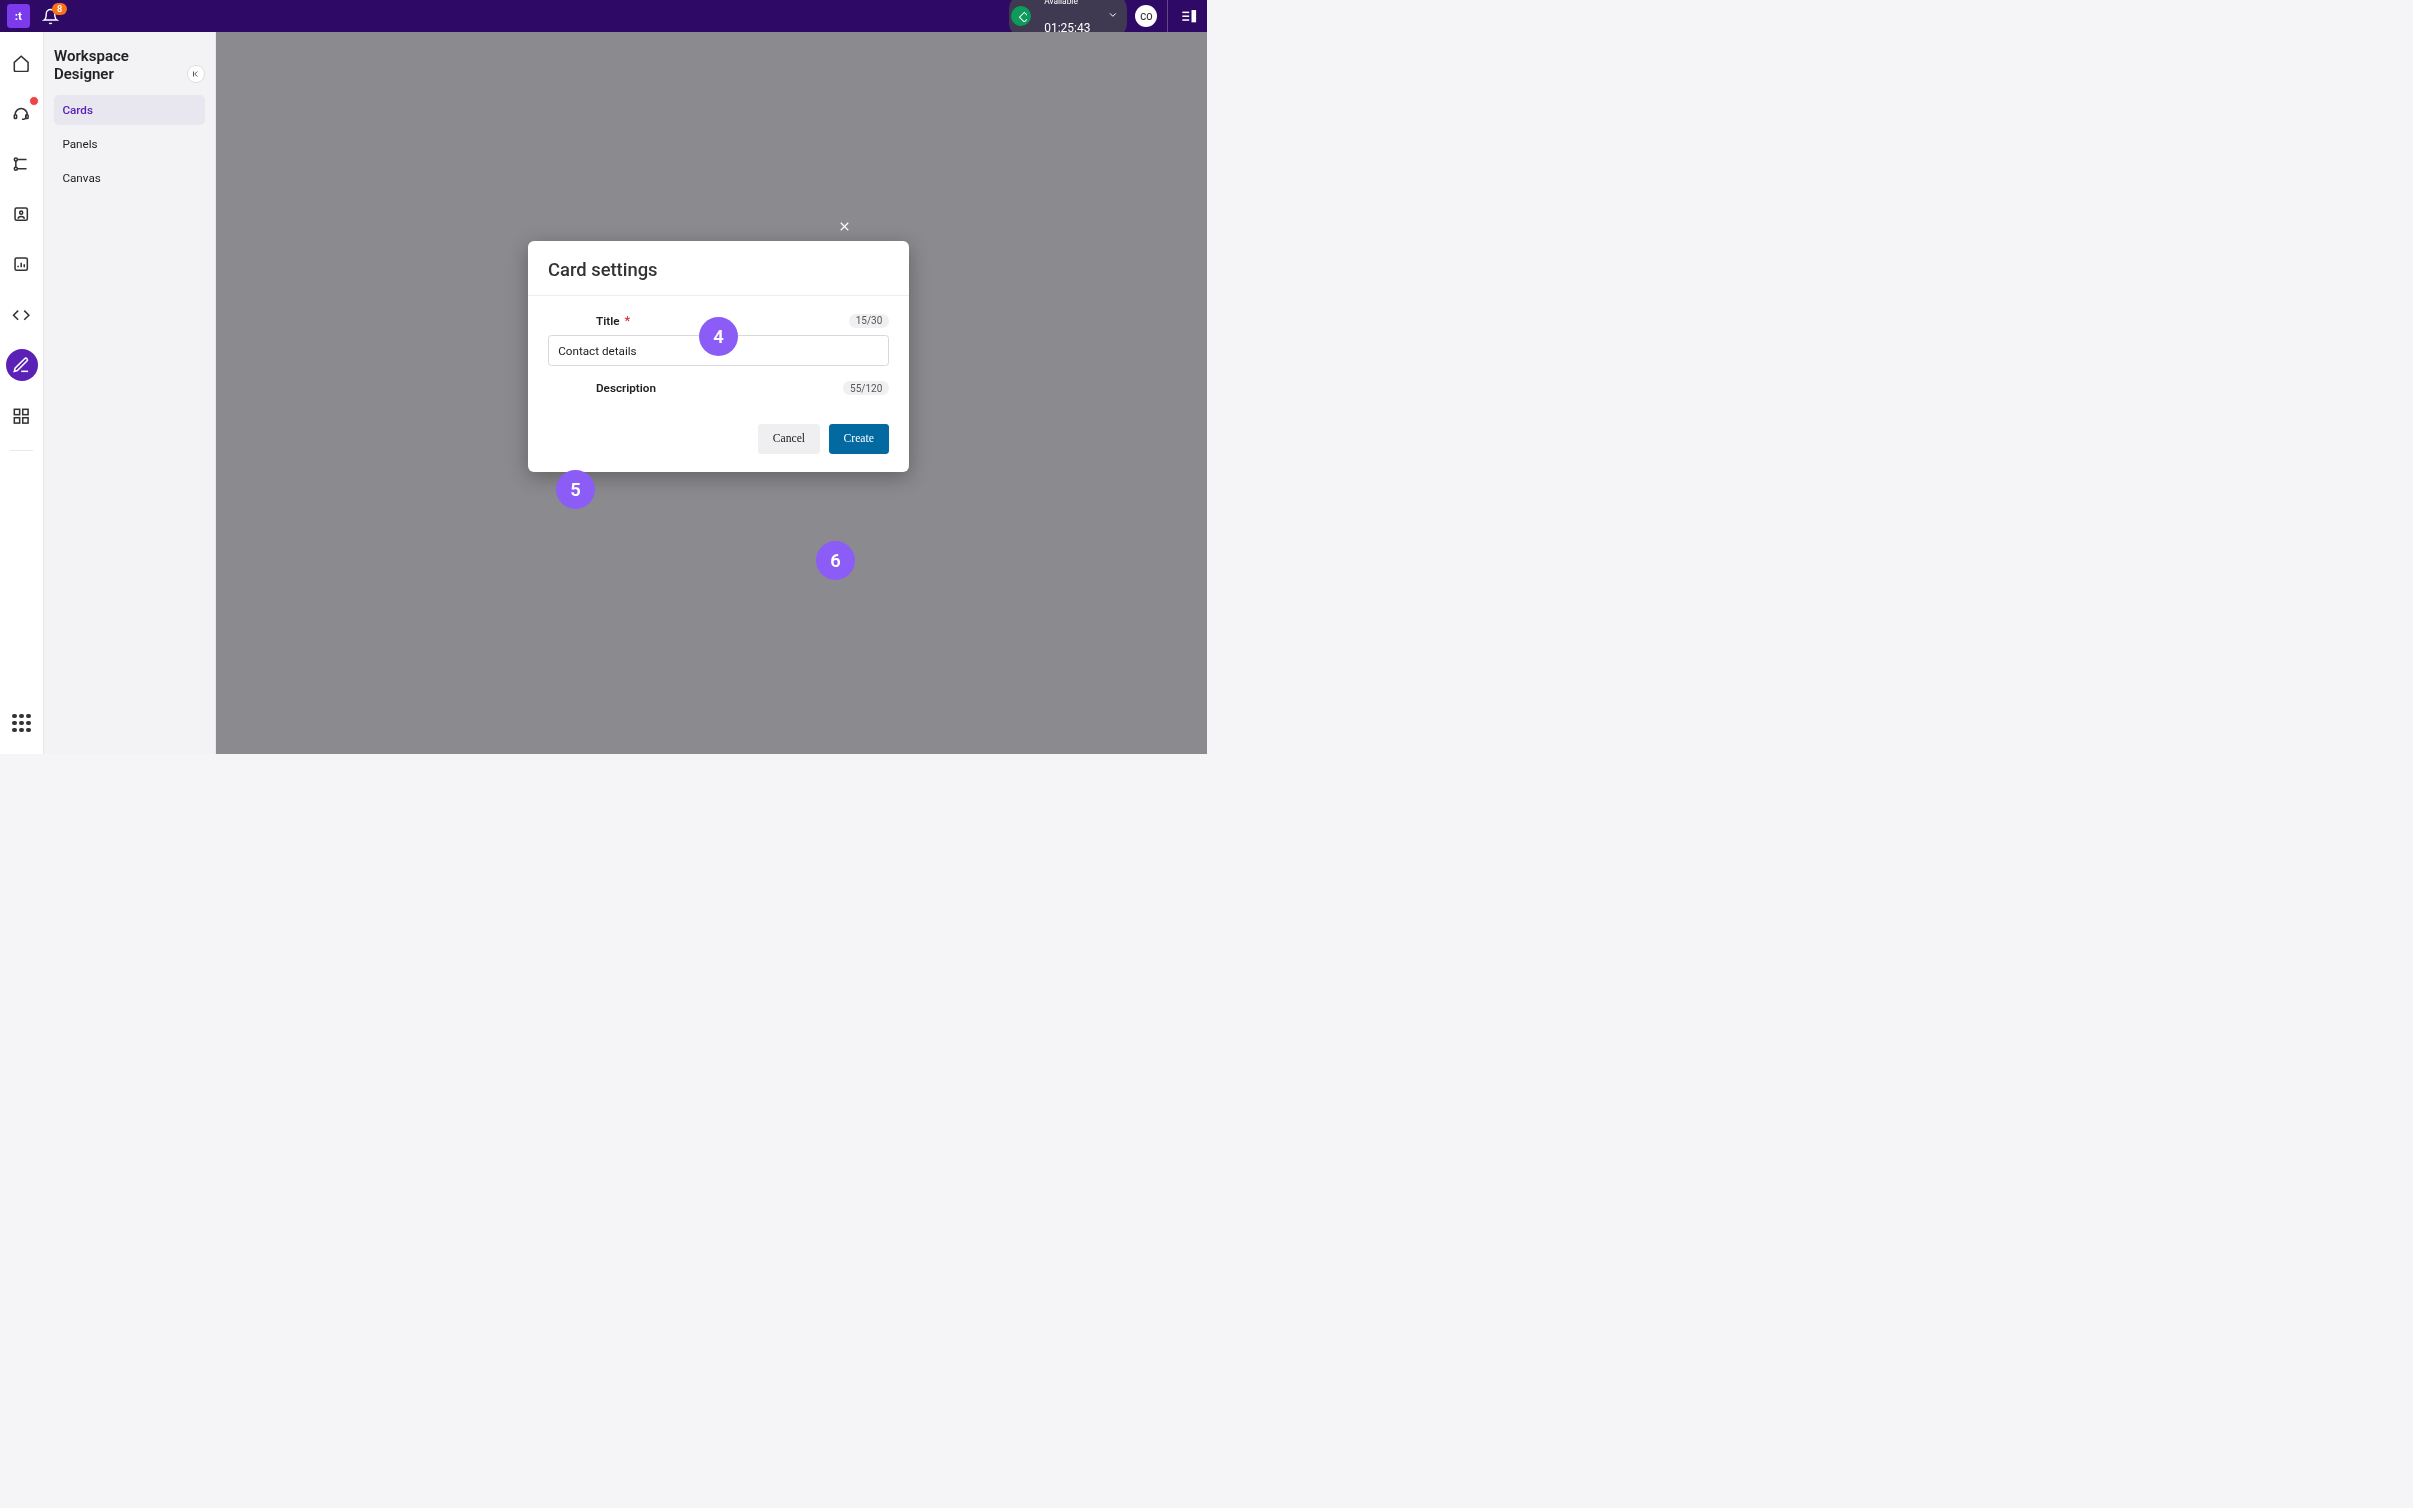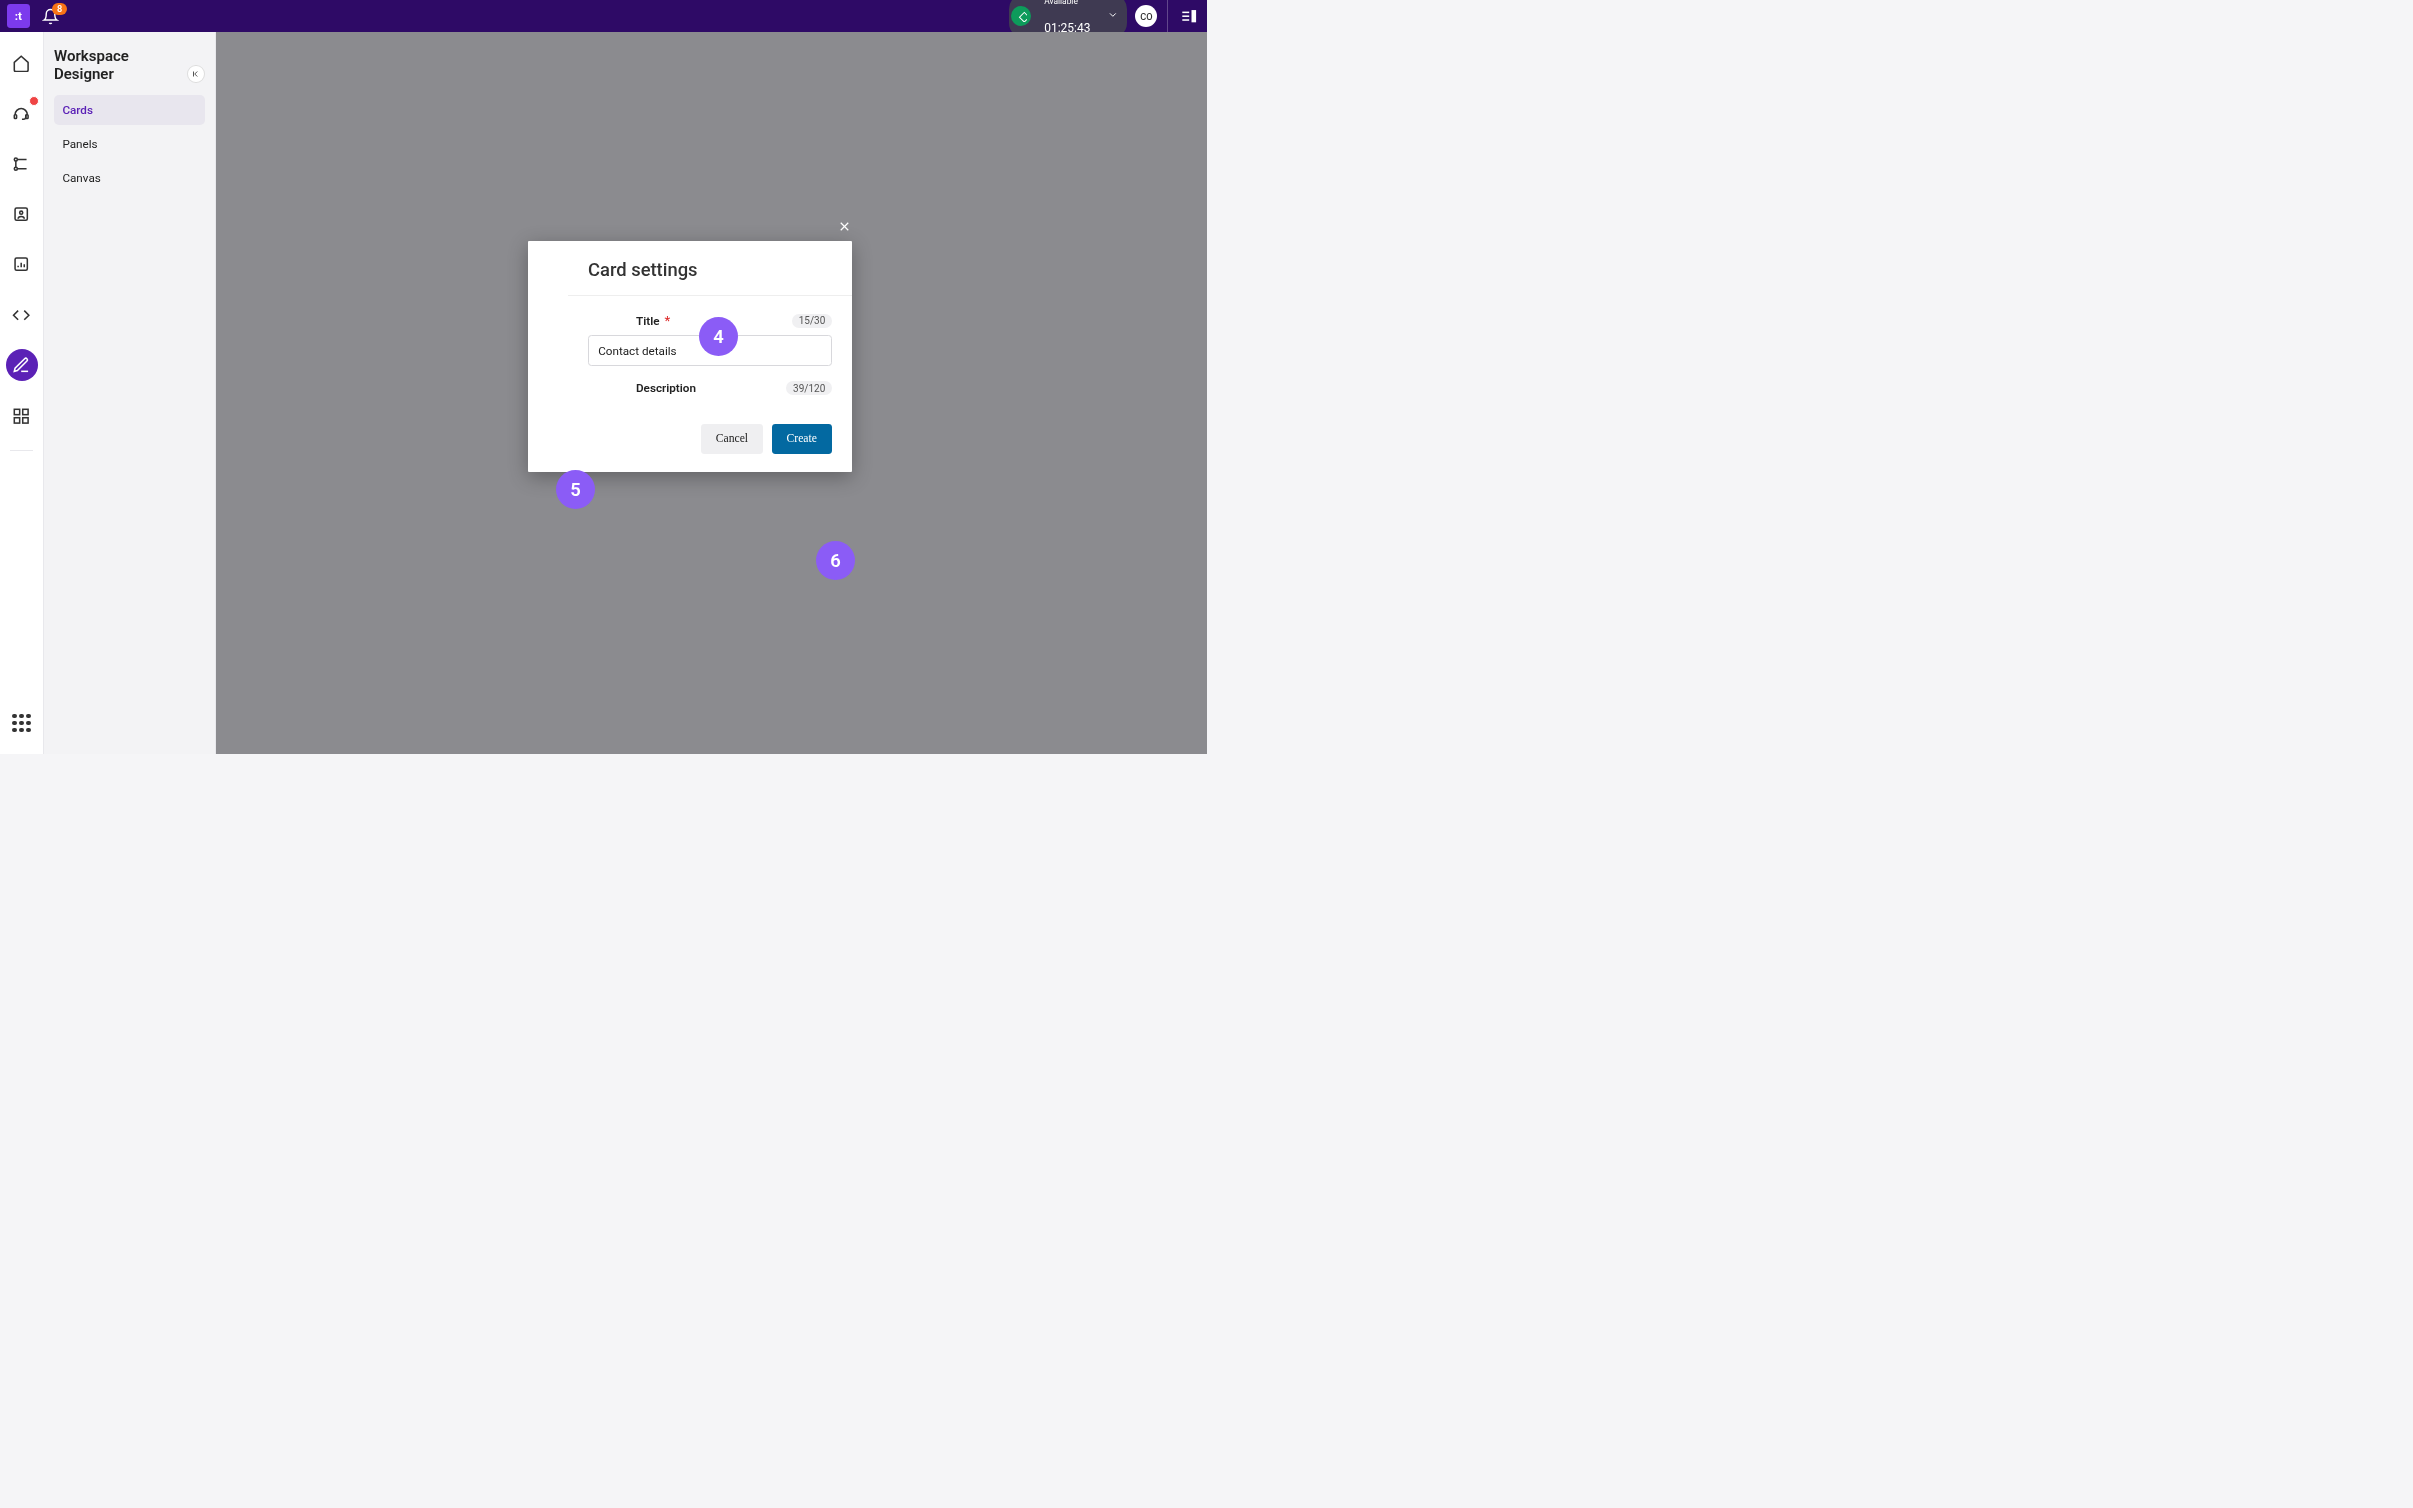--- a/index.html
+++ b/index.html
@@ -217,25 +217,24 @@
       color: white;
       font-size: 18.4px;
       cursor: pointer;
       width:23.5px;height:23.5px;
       display:flex;align-items:center;justify-content:center;
     }
     .modal {
       position: absolute;
       top: 241px;
       left: 528px;
-      width: 324px;
+      width: 381px;
       background: white;
-      border-radius: 1px;
+      border-radius: 6px;
       box-shadow: 0 5px 20px rgba(0,0,0,0.3);
-      padding-left: 40px;
     }
     .modal-head {
       padding: 18.4px 20px 15px;
       border-bottom: 0.8px solid #eee;
     }
     .modal-title {
       font-size: 18.4px;
       font-weight: 500;
       color: #333;
     }
@@ -452,21 +451,21 @@
           <span class="req">*</span>
         </span>
         <span class="counter">15/30</span>
       </div>
       <input class="text-input" type="text" value="Contact details" style="">
     </div>
 
     <div class="field">
       <div class="field-labelrow">
         <span class="field-label">Description</span>
-        <span class="counter">39/120</span>
+        <span class="counter">55/120</span>
       </div>
     </div>
 
   </div>
   <div class="modal-footer">
     <button class="btn btn-cancel">Cancel</button>
     <button class="btn btn-primary">Create</button>
   </div>
 </div>
 

